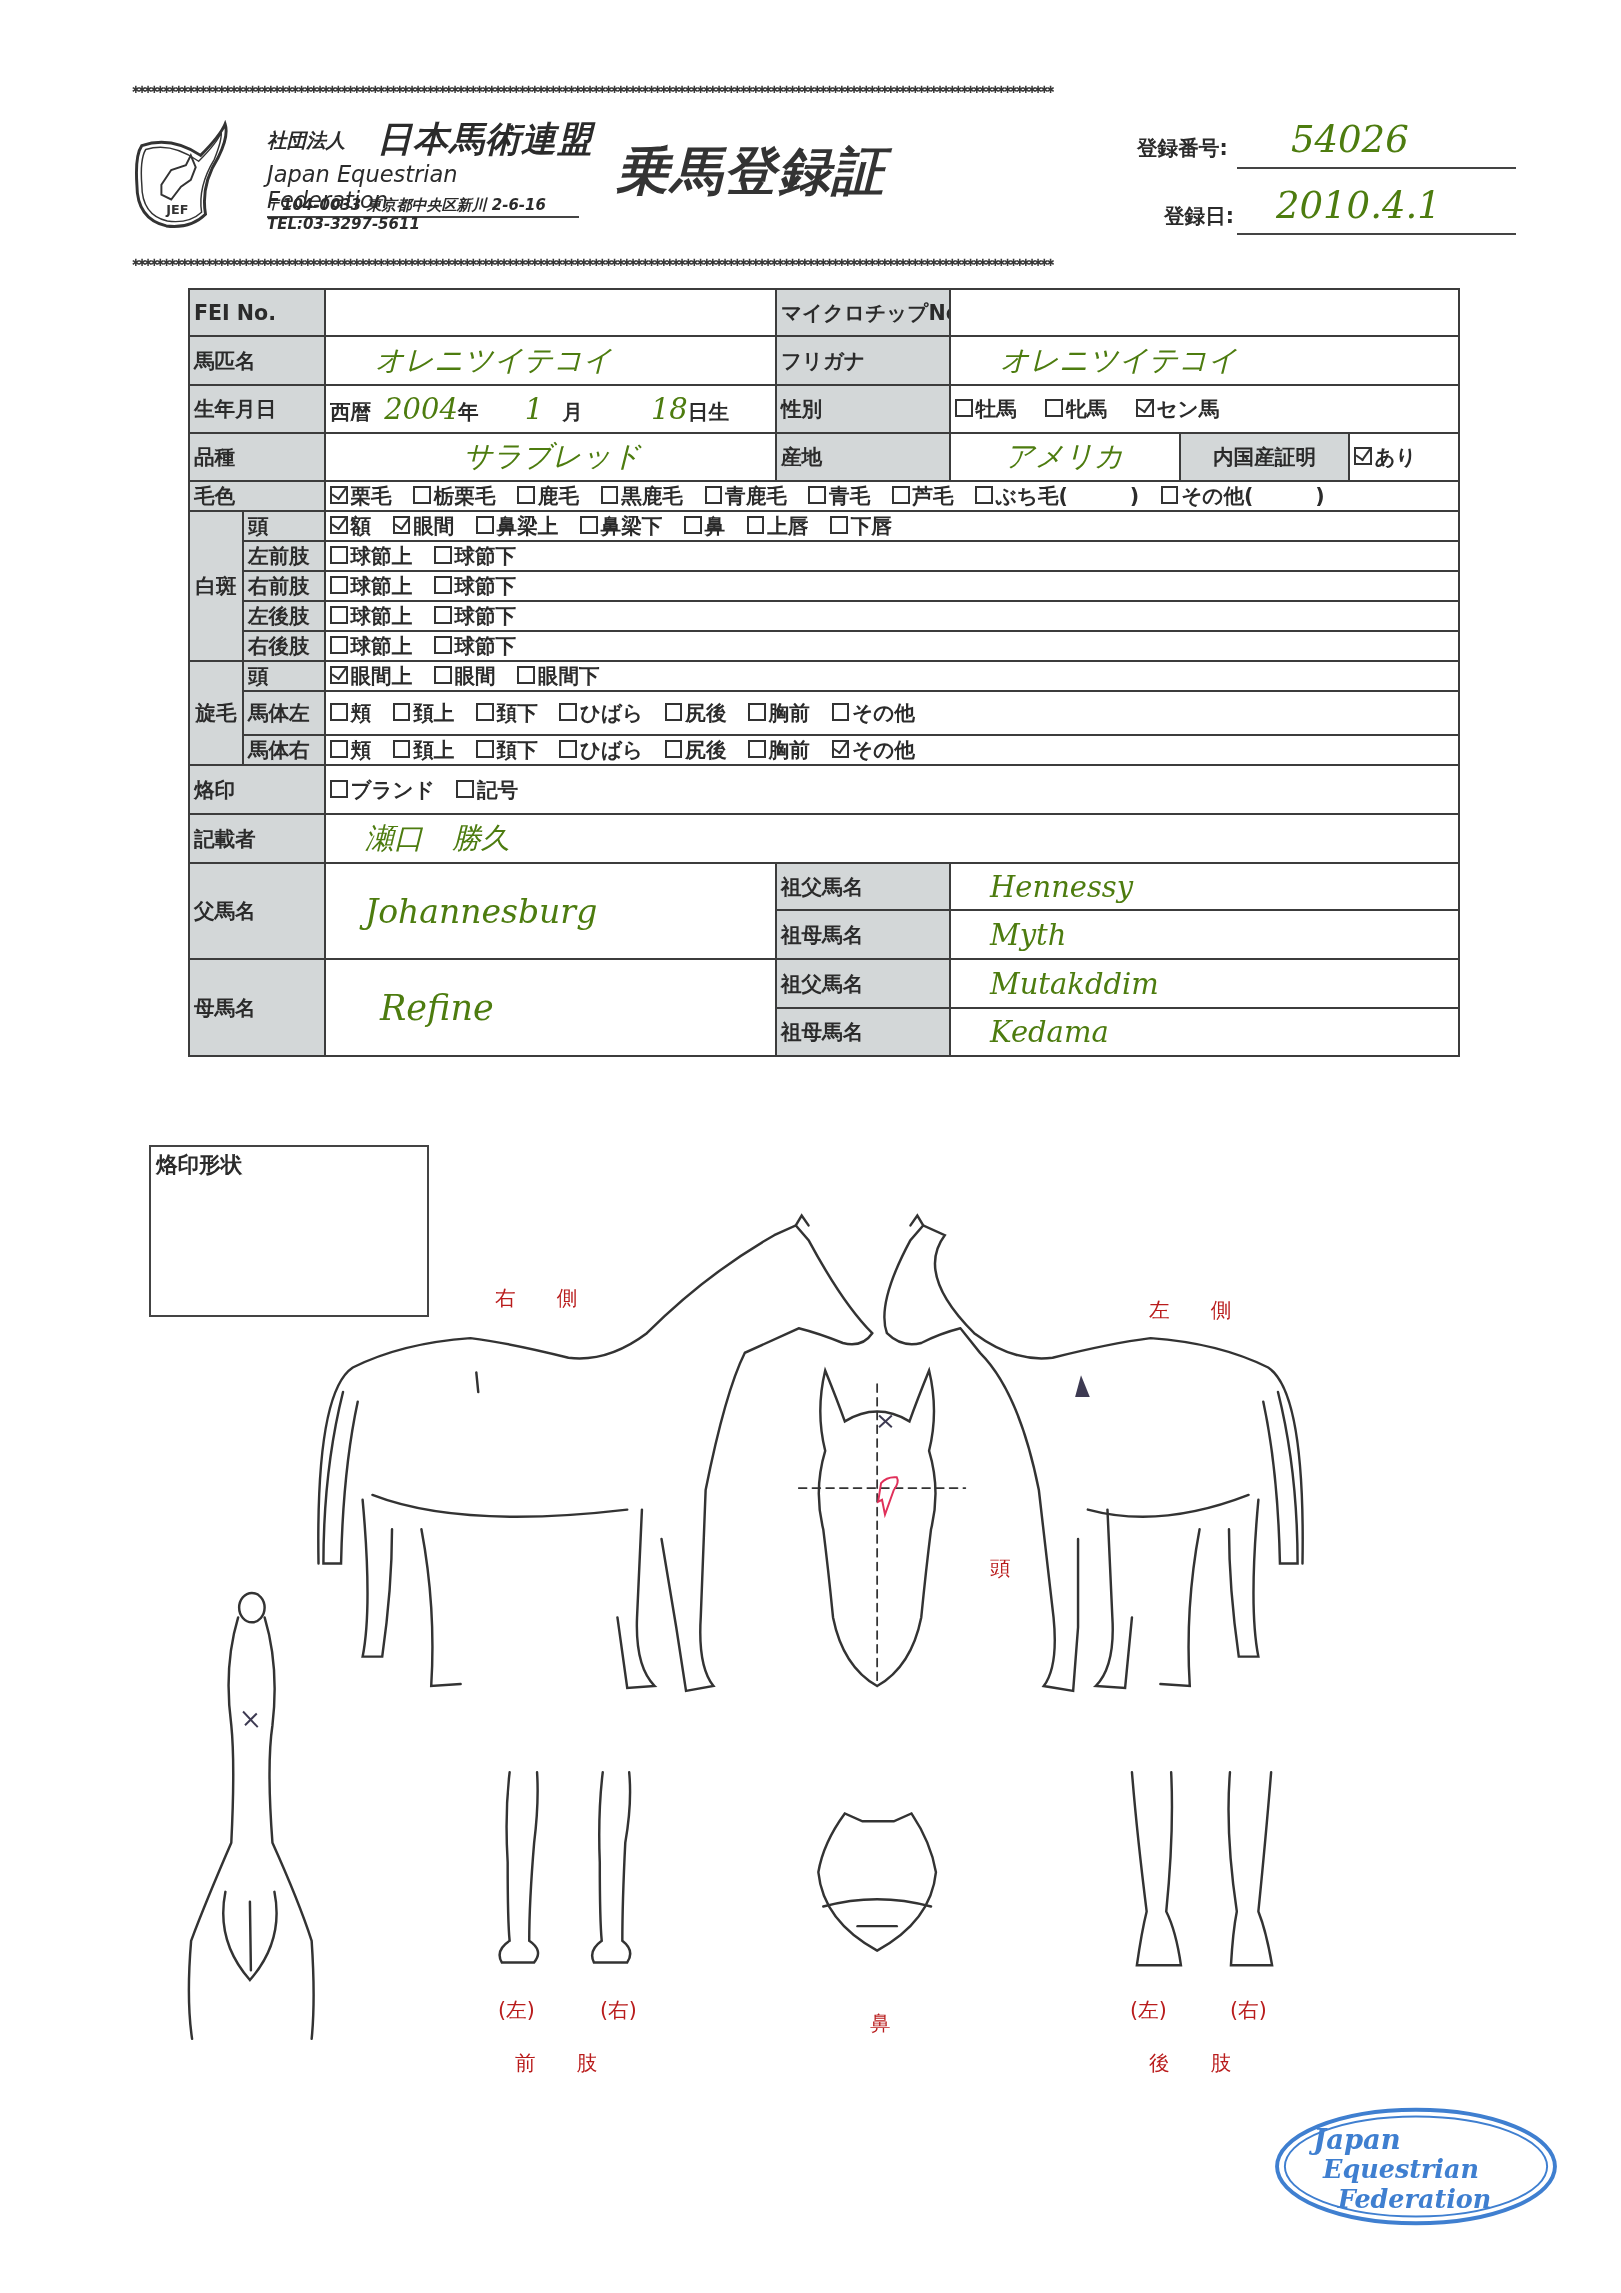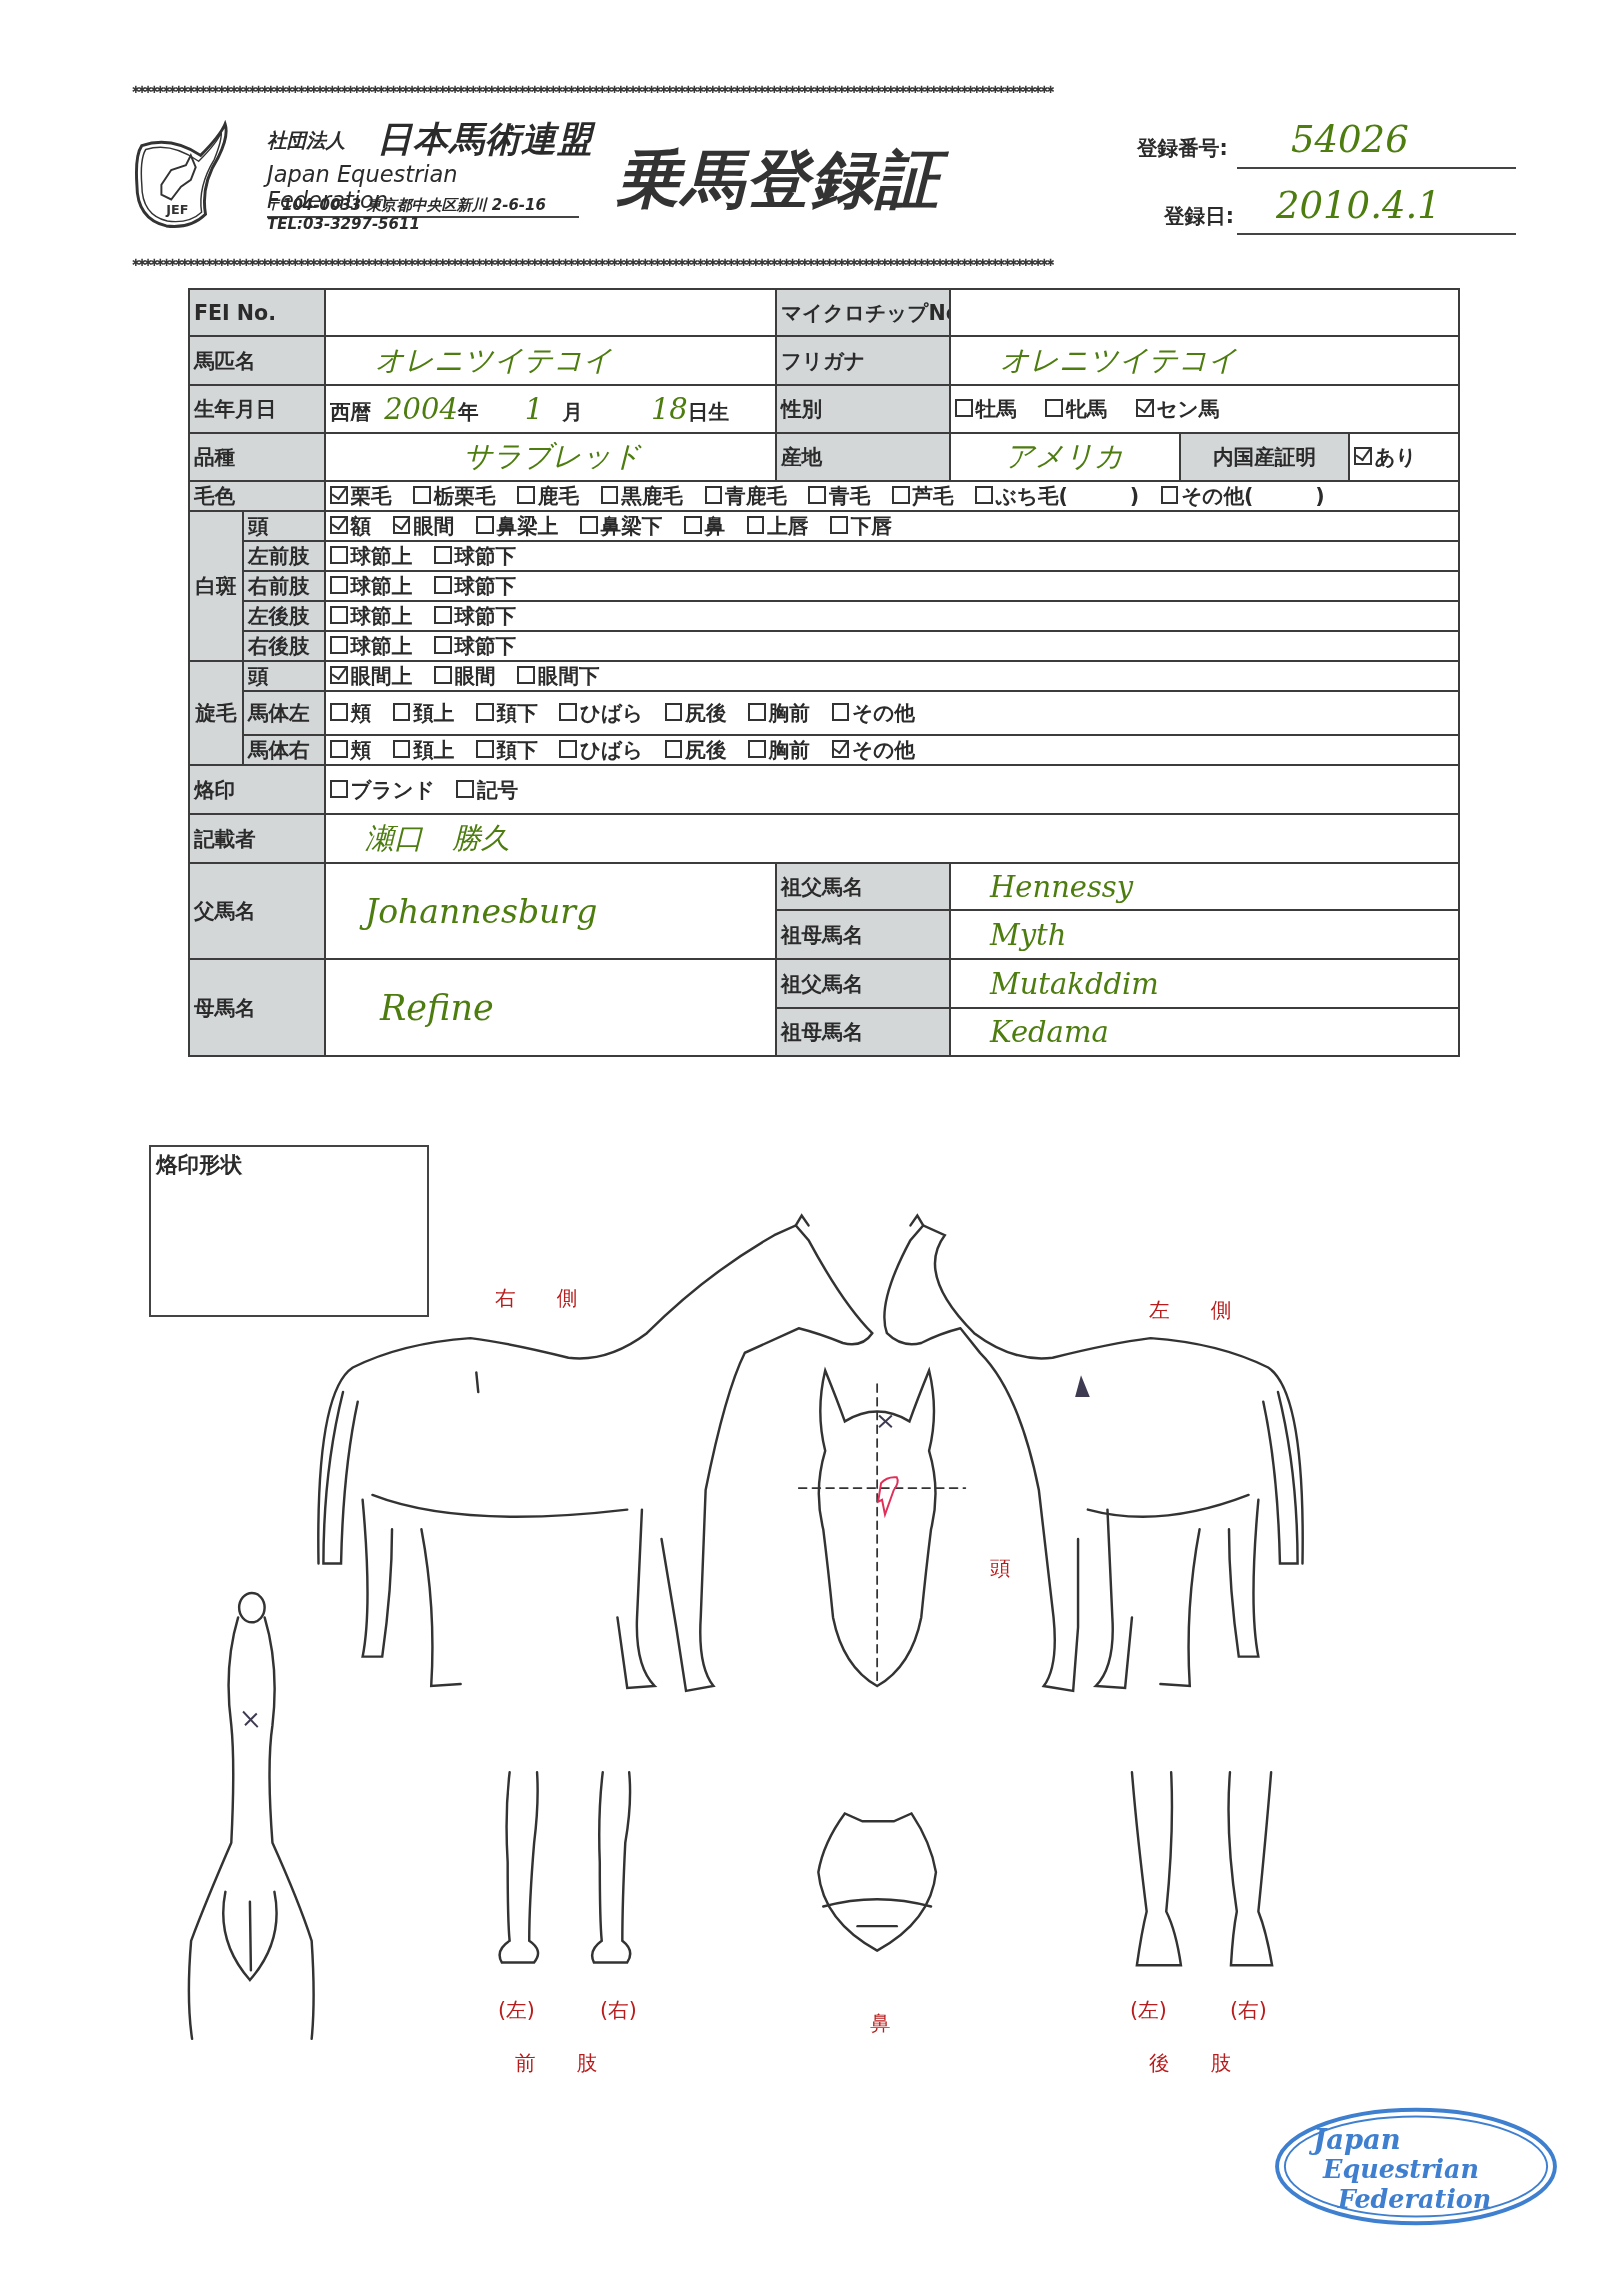--- a/index.html
+++ b/index.html
@@ -5,21 +5,21 @@
   html,body{margin:0;padding:0;background:#fff;}
   body{width:1621px;height:2294px;position:relative;overflow:hidden;font-family:"DejaVu Sans",sans-serif;color:#2b2b2b;}
   .abs{position:absolute;}
   .stars{position:absolute;left:132px;width:1382px;height:9.8px;overflow:hidden;white-space:nowrap;font-family:"DejaVu Sans Mono",monospace;font-size:12.7px;line-height:9.8px;letter-spacing:-1.5px;color:#3a3a3a;}
   .hand{font-family:"DejaVu Serif",serif;font-style:italic;color:#4d7c0f;font-weight:normal;}
   
   .org-small{font-size:19.6px;font-weight:bold;font-style:italic;}
   .org-big{font-size:35px;font-weight:bold;font-style:italic;letter-spacing:1px;}
   .org-en{font-size:22.5px;font-style:italic;}
   .org-addr{font-size:15px;font-style:italic;font-weight:bold;line-height:18.6px;}
-  .title{font-size:63px;font-weight:bold;font-style:italic;letter-spacing:2px;color:#333;}
+  .title{font-size:52px;font-weight:bold;font-style:italic;letter-spacing:2px;color:#333;}
   .reg-label{font-size:20.6px;font-weight:bold;}
   .reg-line{border-bottom:2.9px solid #444;}
   .reg-val{font-size:37px;}
   
   table.form{position:absolute;left:188px;top:288px;width:1270px;border-collapse:collapse;table-layout:fixed;}
   table.form td{border:2.9px solid #3c3c3c;padding:0 3.9px;font-size:20.6px;font-weight:bold;white-space:nowrap;overflow:hidden;vertical-align:middle;}
   table.form td.lbl{background:#d3d7d8;}
   table.form td.val{background:#fff;}
   .cb{display:inline-block;width:13.7px;height:13.7px;border:2px solid #333;vertical-align:-1px;margin-right:2.9px;position:relative;}
   .cb.checked::after{content:"";position:absolute;left:2.9px;top:-3.9px;width:6.9px;height:12.7px;border-right:2px solid #333;border-bottom:2px solid #333;transform:rotate(35deg);}

